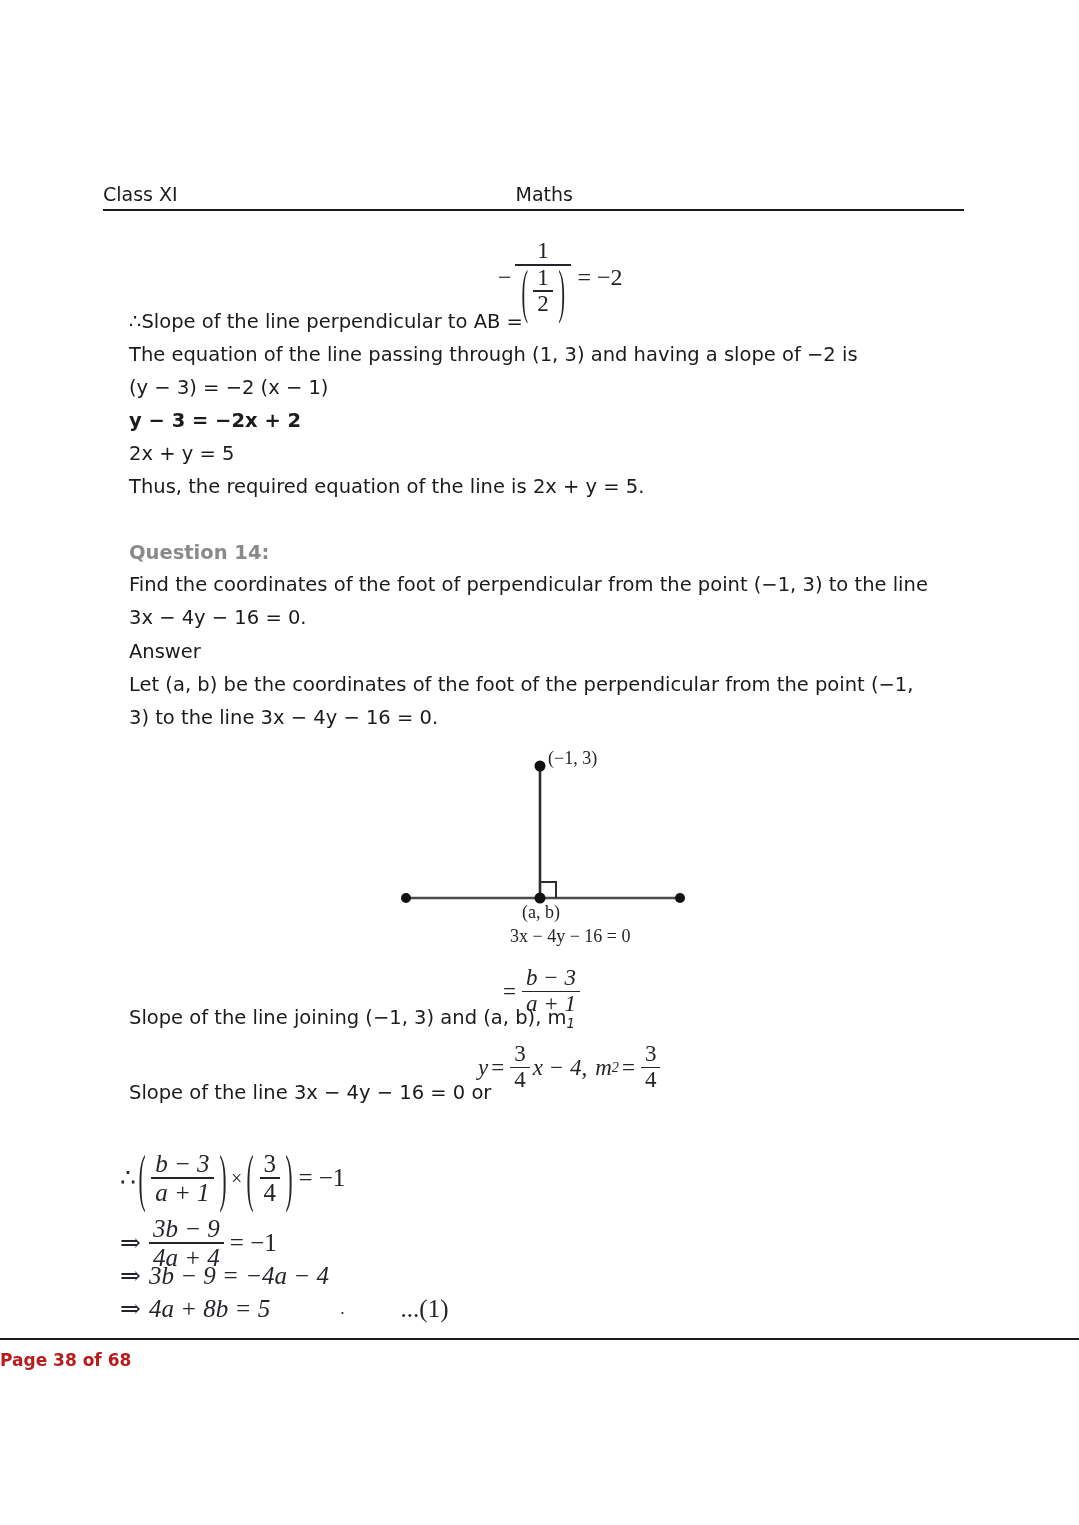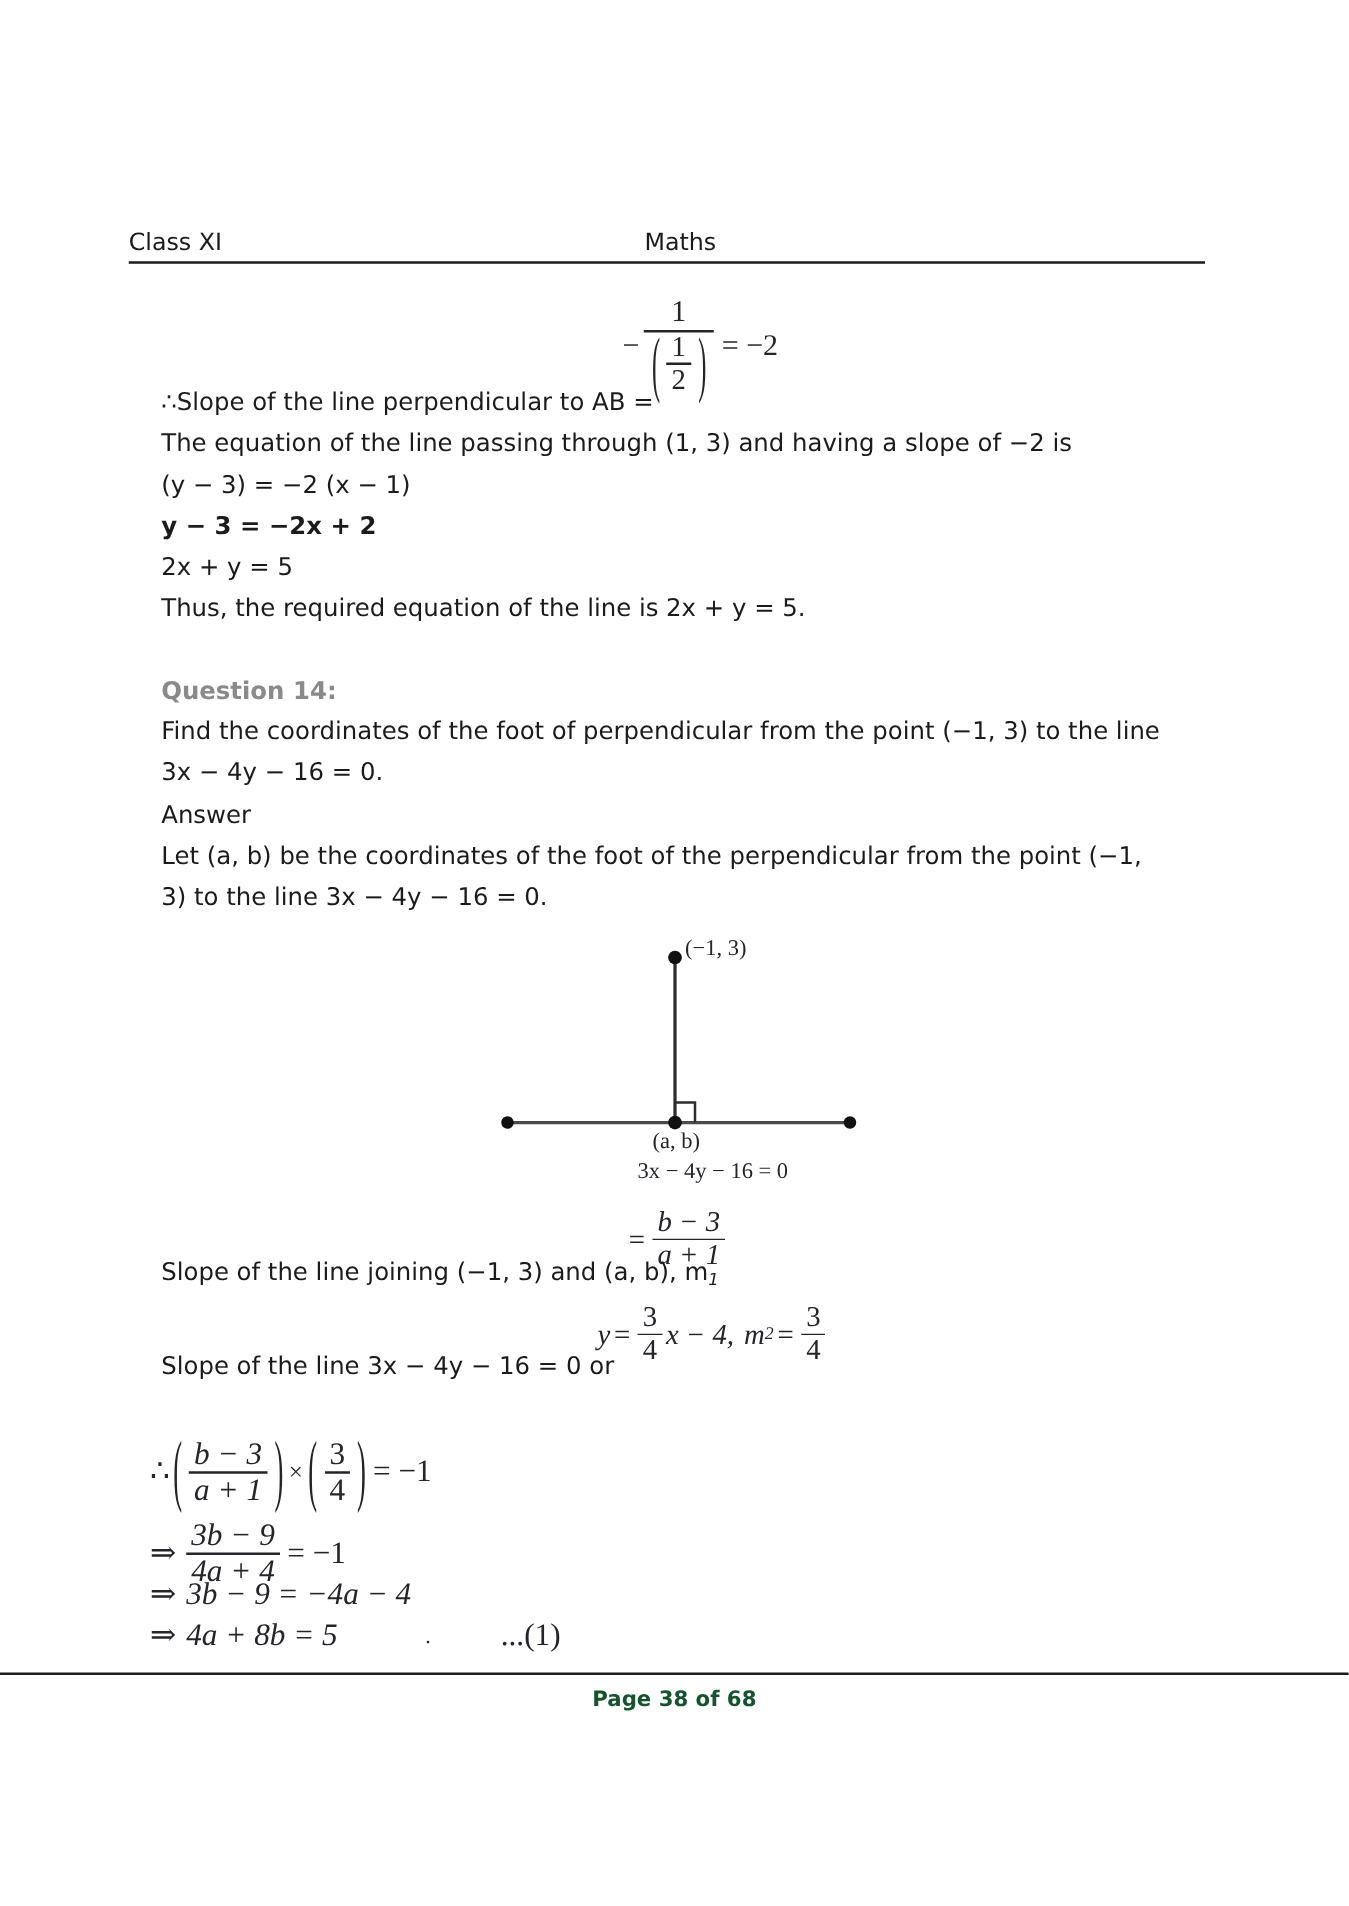--- a/index.html
+++ b/index.html
@@ -134,24 +134,24 @@
     top: 1338px;
     width: 1079px;
     height: 2px;
     background: #1b1b1b;
   }
   .footer-text {
     position: absolute;
     left: 0;
     top: 1350px;
     width: 1079px;
-    text-align: center;
+    text-align: left;
     font-size: 17px;
     font-weight: bold;
-    color: #14532d;
+    color: #b91c1c;
   }
 </style>
 </head>
 <body>
 
 <div class="page">
 
   <div class="header">
     <span class="h-left">Class XI</span>
     <span class="h-right">Maths</span>

